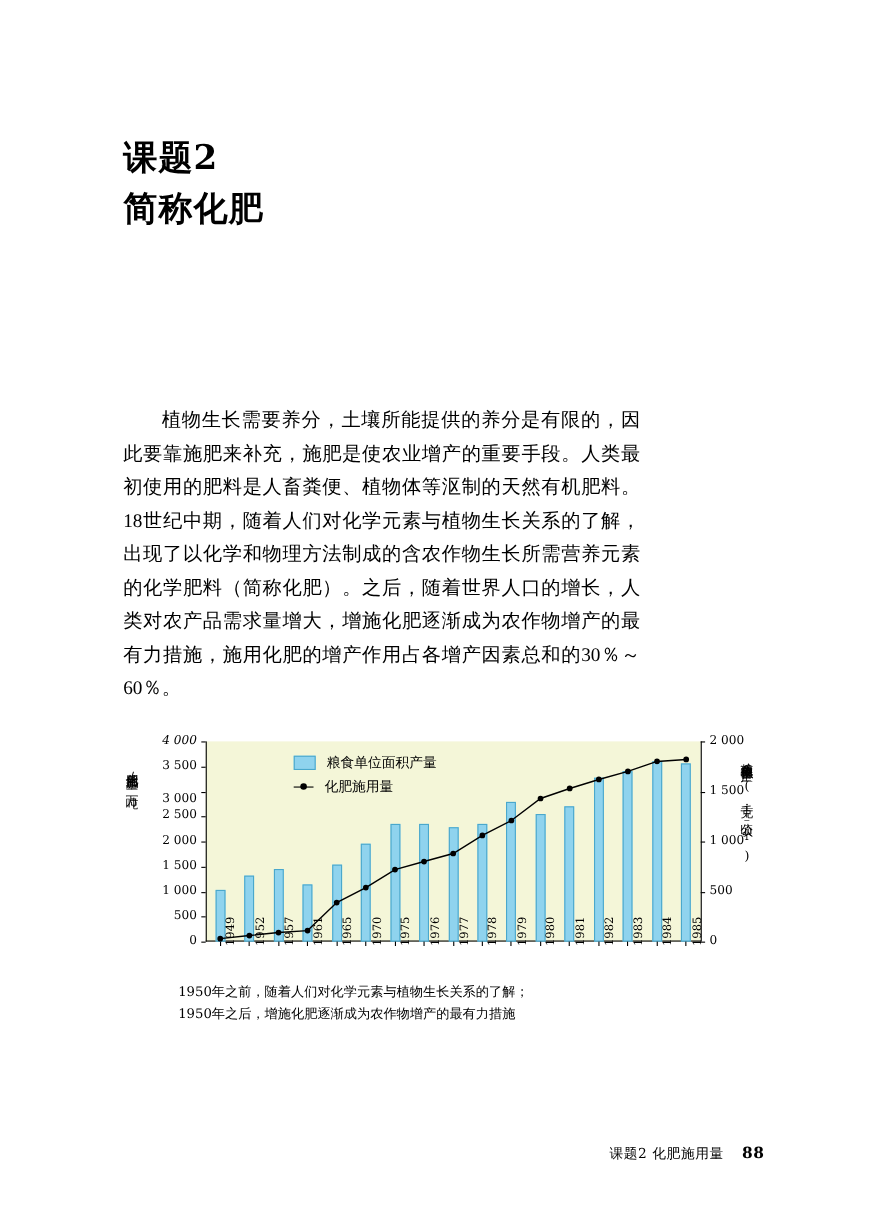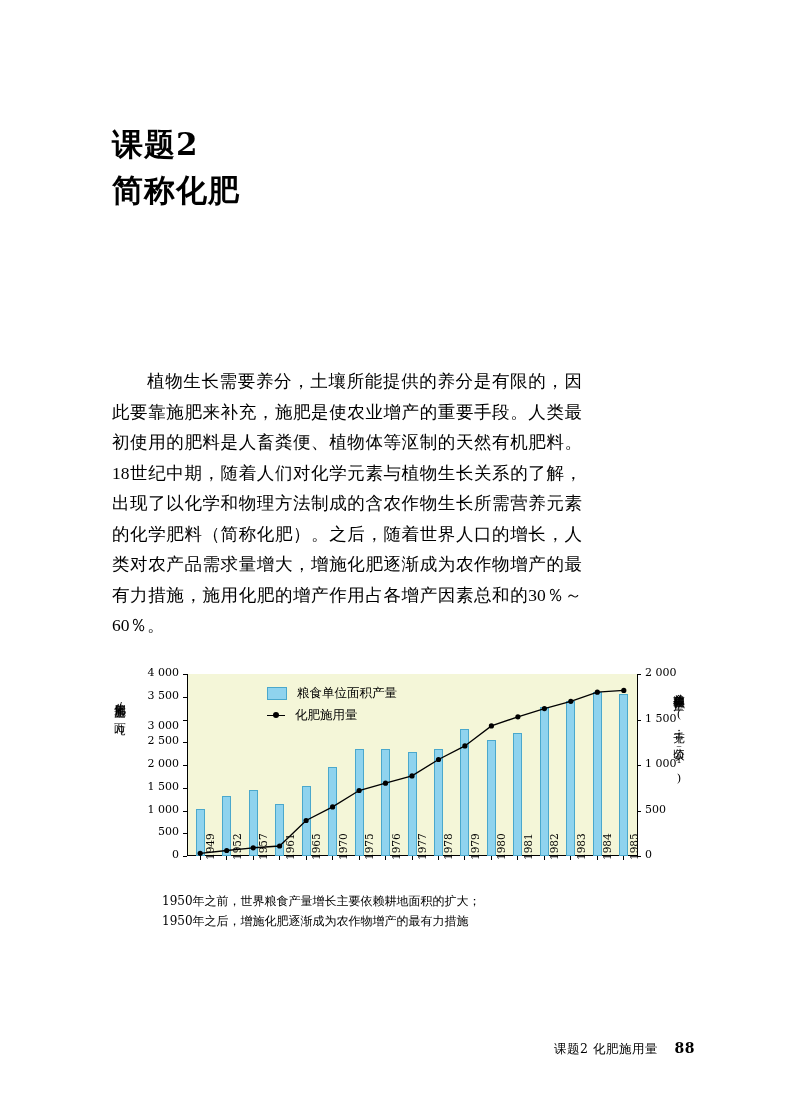--- a/index.html
+++ b/index.html
@@ -233,21 +233,21 @@
         <div class="ytick left" style="top: 113.75px; left: 0px; width: 67px;">1 500</div>
         <div class="tickmark" style="left: 71px; top: 121.75px;"></div>
         <div class="ytick left" style="top: 91px; left: 0px; width: 67px;">2 000</div>
         <div class="tickmark" style="left: 71px; top: 99px;"></div>
         <div class="ytick left" style="top: 68.25px; left: 0px; width: 67px;">2 500</div>
         <div class="tickmark" style="left: 71px; top: 76.25px;"></div>
         <div class="ytick left" style="top: 53px; left: 0px; width: 67px;">3 000</div>
         <div class="tickmark" style="left: 71px; top: 53.5px;"></div>
         <div class="ytick left" style="top: 22.75px; left: 0px; width: 67px;">3 500</div>
         <div class="tickmark" style="left: 71px; top: 30.75px;"></div>
-        <div class="ytick left" style="top: 0px; left: 0px; width: 67px;">4 000</div>
+        <div class="ytick left" style="top: 0px; left: 0px; width: 67px; font-style: italic;">4 000</div>
         <div class="tickmark" style="left: 71px; top: 8px;"></div>
         <div class="ytick" style="top: 182px; left: 533px;">0</div>
         <div class="tickmark" style="left: 525px; top: 190px;"></div>
         <div class="ytick" style="top: 136.5px; left: 533px;">500</div>
         <div class="tickmark" style="left: 525px; top: 144.5px;"></div>
         <div class="ytick" style="top: 91px; left: 533px;">1 000</div>
         <div class="tickmark" style="left: 525px; top: 99px;"></div>
         <div class="ytick" style="top: 45.5px; left: 533px;">1 500</div>
         <div class="tickmark" style="left: 525px; top: 53.5px;"></div>
         <div class="ytick" style="top: 0px; left: 533px;">2 000</div>
@@ -318,21 +318,21 @@
         <div class="xlabel" style="left: 436.353px;">1982</div>
         <div class="tickmark" style="left: 431.853px; top: 190px; width: 0px; height: 4px; border-top: none; border-left: 1.1px solid rgb(0, 0, 0);"></div>
         <div class="xlabel" style="left: 462.824px;">1983</div>
         <div class="tickmark" style="left: 458.324px; top: 190px; width: 0px; height: 4px; border-top: none; border-left: 1.1px solid rgb(0, 0, 0);"></div>
         <div class="xlabel" style="left: 489.294px;">1984</div>
         <div class="tickmark" style="left: 484.794px; top: 190px; width: 0px; height: 4px; border-top: none; border-left: 1.1px solid rgb(0, 0, 0);"></div>
         <div class="xlabel" style="left: 515.765px;">1985</div>
         <div class="tickmark" style="left: 511.265px; top: 190px; width: 0px; height: 4px; border-top: none; border-left: 1.1px solid rgb(0, 0, 0);"></div>
       </div>
 
-    <div class="caption-sub">1950年之前，世界粮食产量增长主要依赖耕地面积的扩大；</div>
+    <div class="caption-sub">1950年之前，随着人们对化学元素与植物生长关系的了解；</div>
     <div class="caption-sub">1950年之后，增施化肥逐渐成为农作物增产的最有力措施</div>
   </div>
 
   <div class="footer">
     <span>课题2 化肥施用量</span>
     <span class="pg">88</span>
   </div>
 
 </div>
 

